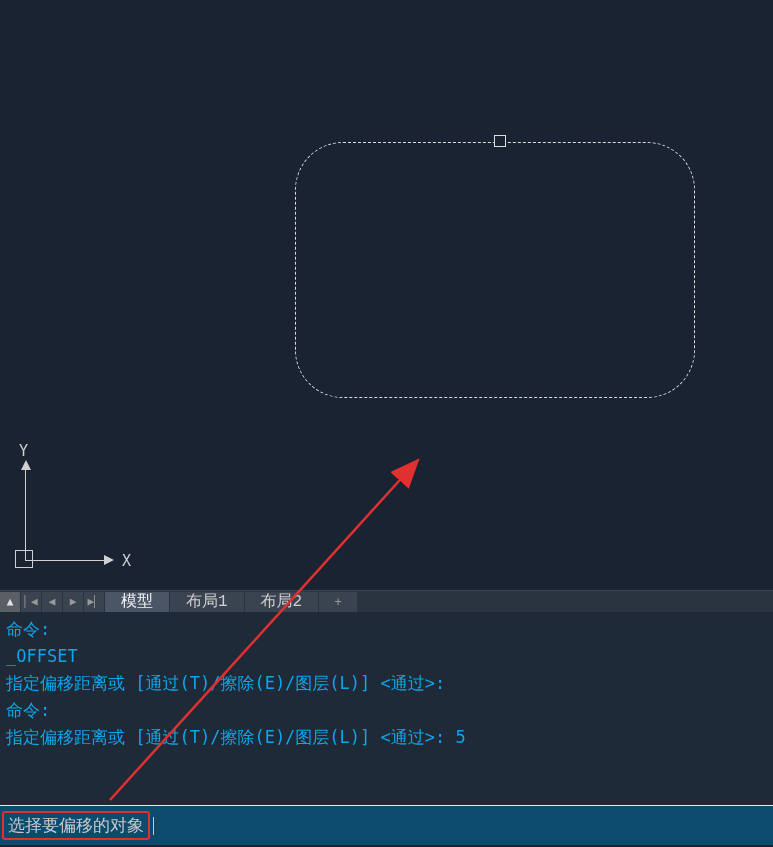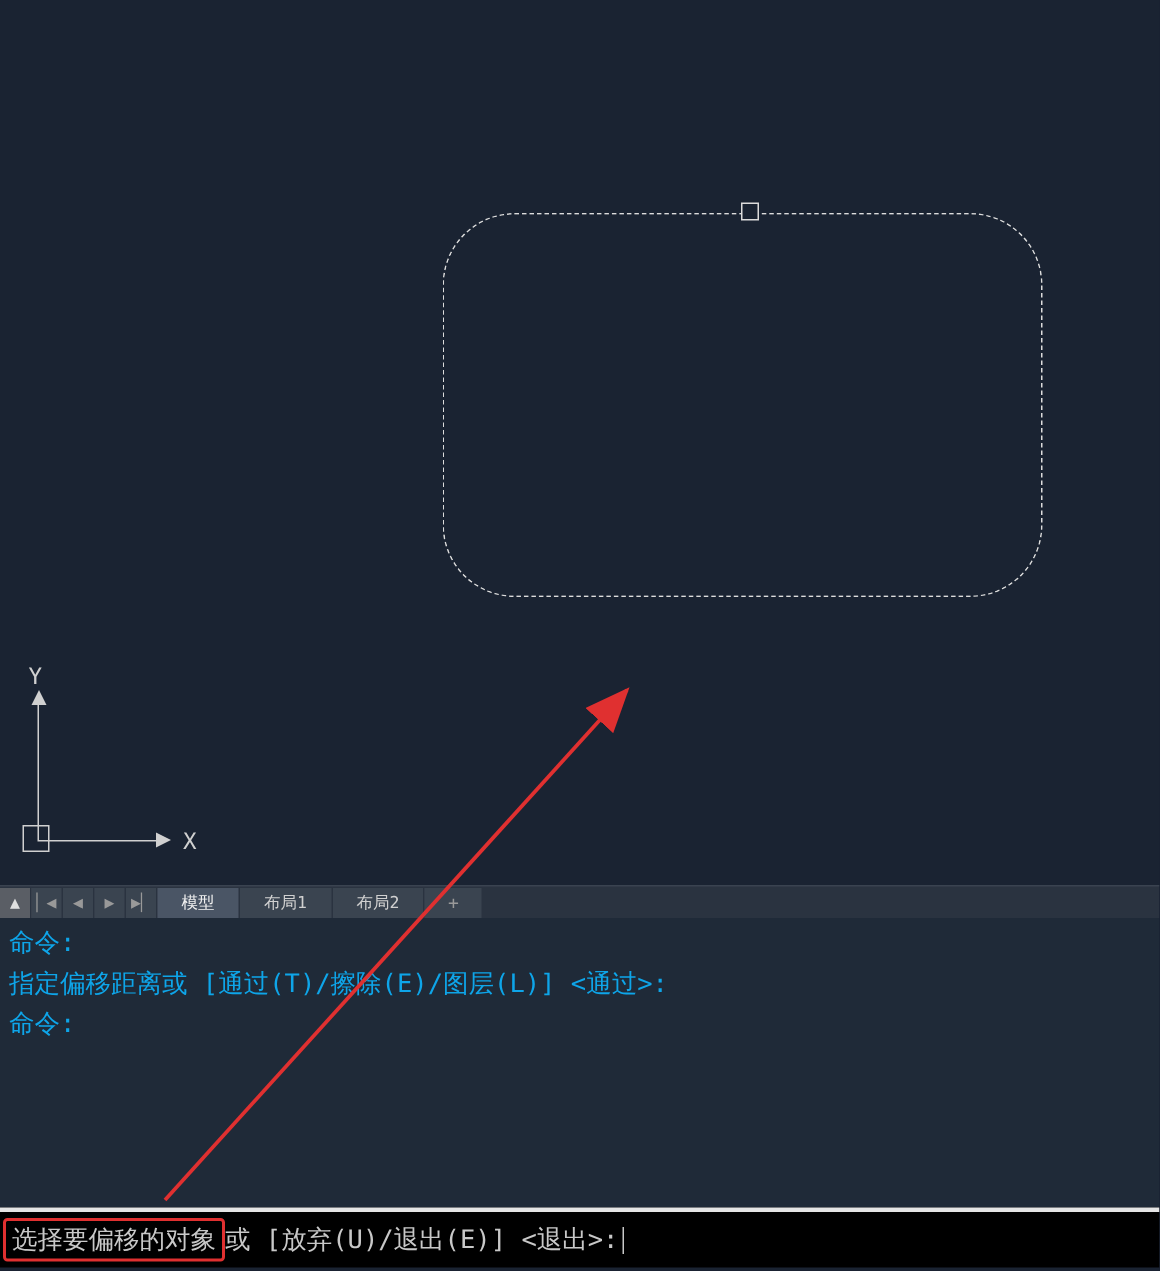--- a/index.html
+++ b/index.html
@@ -133,27 +133,28 @@
       background: #3a4450;
       border-right: 1px solid #2a3340;
     }
     .nav-btn:first-child {
       background: #5a5e65;
       color: #e0e0e0;
     }
     .tab {
       padding: 2px 16px;
       height: 20px;
-      font-size: 11px;
+      font-size: 16px;
       display: flex;
       align-items: center;
       color: #d0d0d0;
       cursor: pointer;
       border-right: 1px solid #2a3340;
       background: #3a4450;
+      font-family: Liberation Mono, monospace;
     }
     .tab.active {
       background: #4a5565;
       color: #f0f0f0;
     }
     .tab-add {
       width: 38px;
       height: 20px;
       display: flex;
       align-items: center;
@@ -170,27 +171,27 @@
       line-height: 27px;
       background: #1f2a38;
       height: 193px;
       overflow: hidden;
     }
     .command-line {
       white-space: pre;
     }
     .command-input-area {
       padding: 6px 6px;
-      background: #000000;
+      background: #0c4a6e;
       font-size: 17px;
       color: #c8c8c8;
       display: flex;
       align-items: center;
       height: 40px;
-      border-top: 3px solid #e5e5e5;
+      border-top: 1px solid #e5e5e5;
     }
     .highlight-box {
       border: 2.5px solid #e03030;
       border-radius: 3px;
       padding: 1px 4px;
       color: #c8c8c8;
       margin-left: -4px;
     }
     .input-cursor {
       display: inline-block;
@@ -237,21 +238,22 @@
     <div class="nav-btn">▶▏</div>
   </div>
   <div class="tab active">模型</div>
   <div class="tab">布局1</div>
   <div class="tab">布局2</div>
   <div class="tab-add">+</div>
 </div>
 
 <div class="command-history">
   <div class="command-line">命令:</div>
+  <div class="command-line">_OFFSET</div>
   <div class="command-line">指定偏移距离或 [通过(T)/擦除(E)/图层(L)] &lt;通过&gt;:</div>
   <div class="command-line">命令:</div>
+  <div class="command-line">指定偏移距离或 [通过(T)/擦除(E)/图层(L)] &lt;通过&gt;: 5</div>
 </div>
 
 <div class="command-input-area">
   <span class="highlight-box">选择要偏移的对象</span>
-  <span>或 [放弃(U)/退出(E)] &lt;退出&gt;: </span>
   <span class="input-cursor"></span>
 </div>
 
 </body></html>

